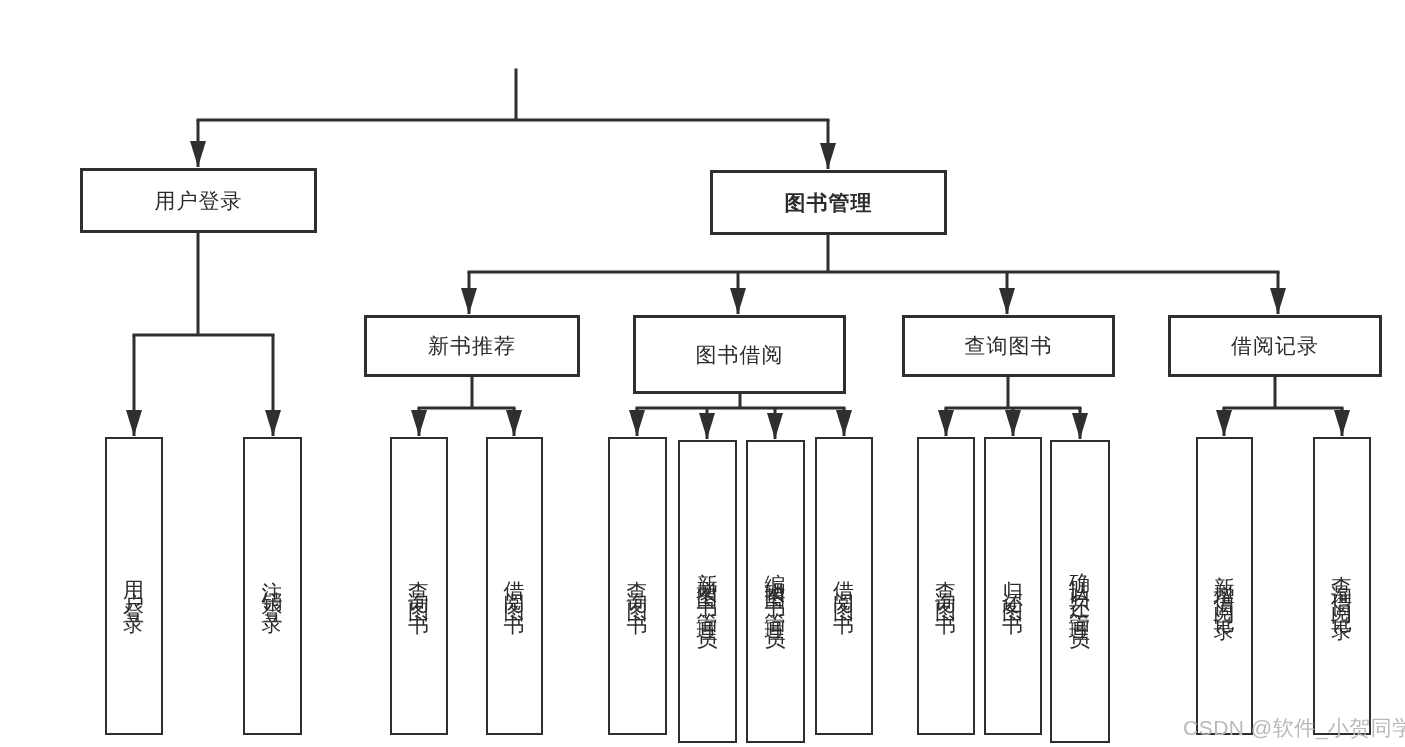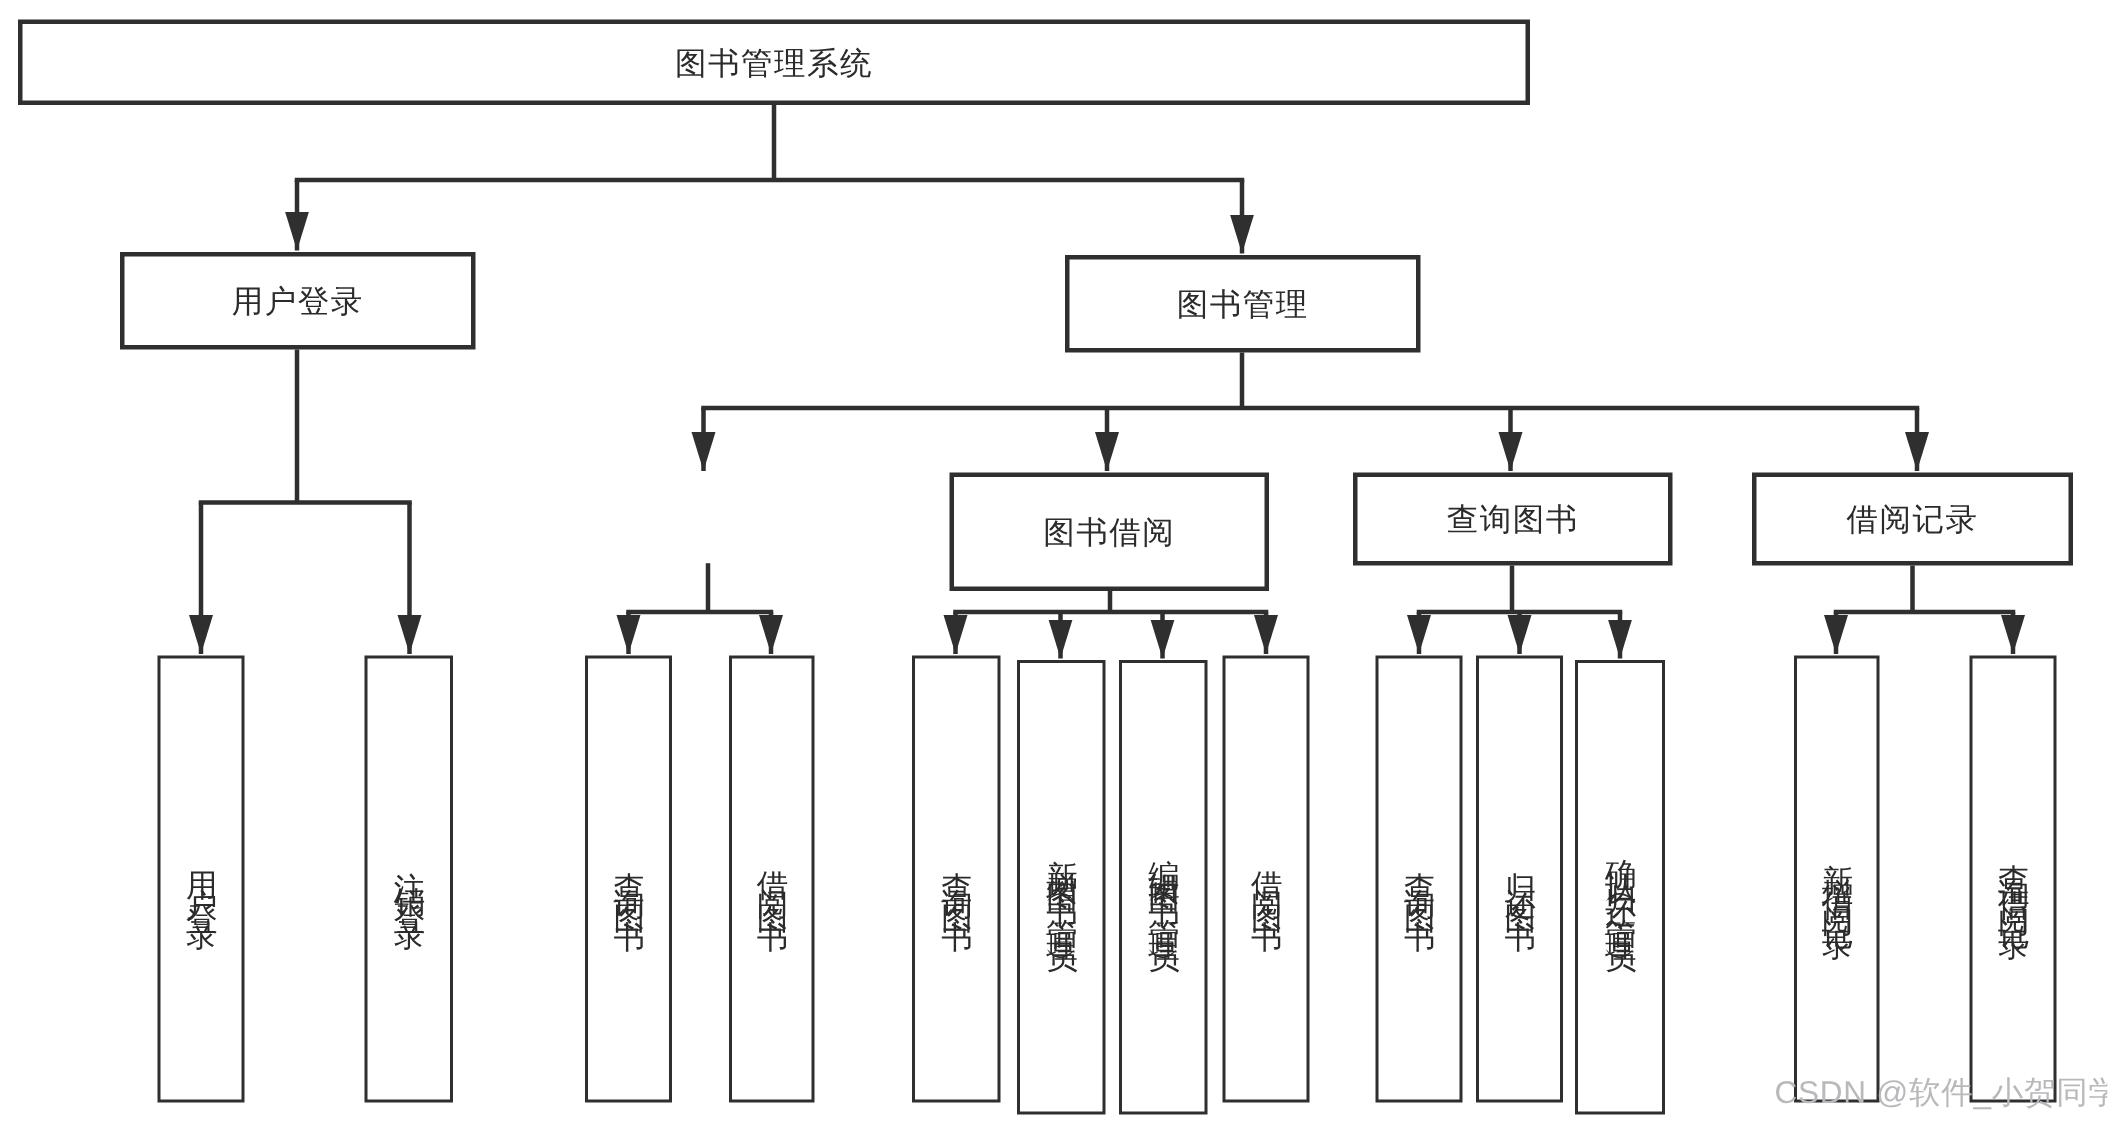--- a/index.html
+++ b/index.html
@@ -98,31 +98,31 @@
       <line x1="775" y1="408" x2="775" y2="439" marker-end="url(#ah)"></line>
       <line x1="844" y1="408" x2="844" y2="436" marker-end="url(#ah)"></line>
       <line x1="946" y1="408" x2="946" y2="436" marker-end="url(#ah)"></line>
       <line x1="1013" y1="408" x2="1013" y2="436" marker-end="url(#ah)"></line>
       <line x1="1080" y1="408" x2="1080" y2="439" marker-end="url(#ah)"></line>
       <line x1="1224" y1="408" x2="1224" y2="436" marker-end="url(#ah)"></line>
       <line x1="1342" y1="408" x2="1342" y2="436" marker-end="url(#ah)"></line>
     </g>
   </svg>
 
-  <div class="node" style="left:12px; top:13px; width:1008px; height:57px;">
-    <span class="hlabel">图书管理系统</span>
-  </div>
 
   <div class="node" style="left:80px; top:168px; width:237px; height:65px;">
     <span class="hlabel">用户登录</span>
   </div>
-  <div class="node" style="left:710px; top:170px; width:237px; height:65px;">
+  <div class="node" style="left:710px; top:170px; width:237px; height:65px;font-weight:bold;">
     <span class="hlabel">图书管理</span>
   </div>
 
+  <div class="node" style="left:364px; top:315px; width:216px; height:62px;">
+    <span class="hlabel">新书推荐</span>
+  </div>
   <div class="node" style="left:633px; top:315px; width:213px; height:79px;">
     <span class="hlabel">图书借阅</span>
   </div>
   <div class="node" style="left:902px; top:315px; width:213px; height:62px;">
     <span class="hlabel">查询图书</span>
   </div>
   <div class="node" style="left:1168px; top:315px; width:214px; height:62px;text-align:right;">
     <span class="hlabel">借阅记录</span>
   </div>
 

